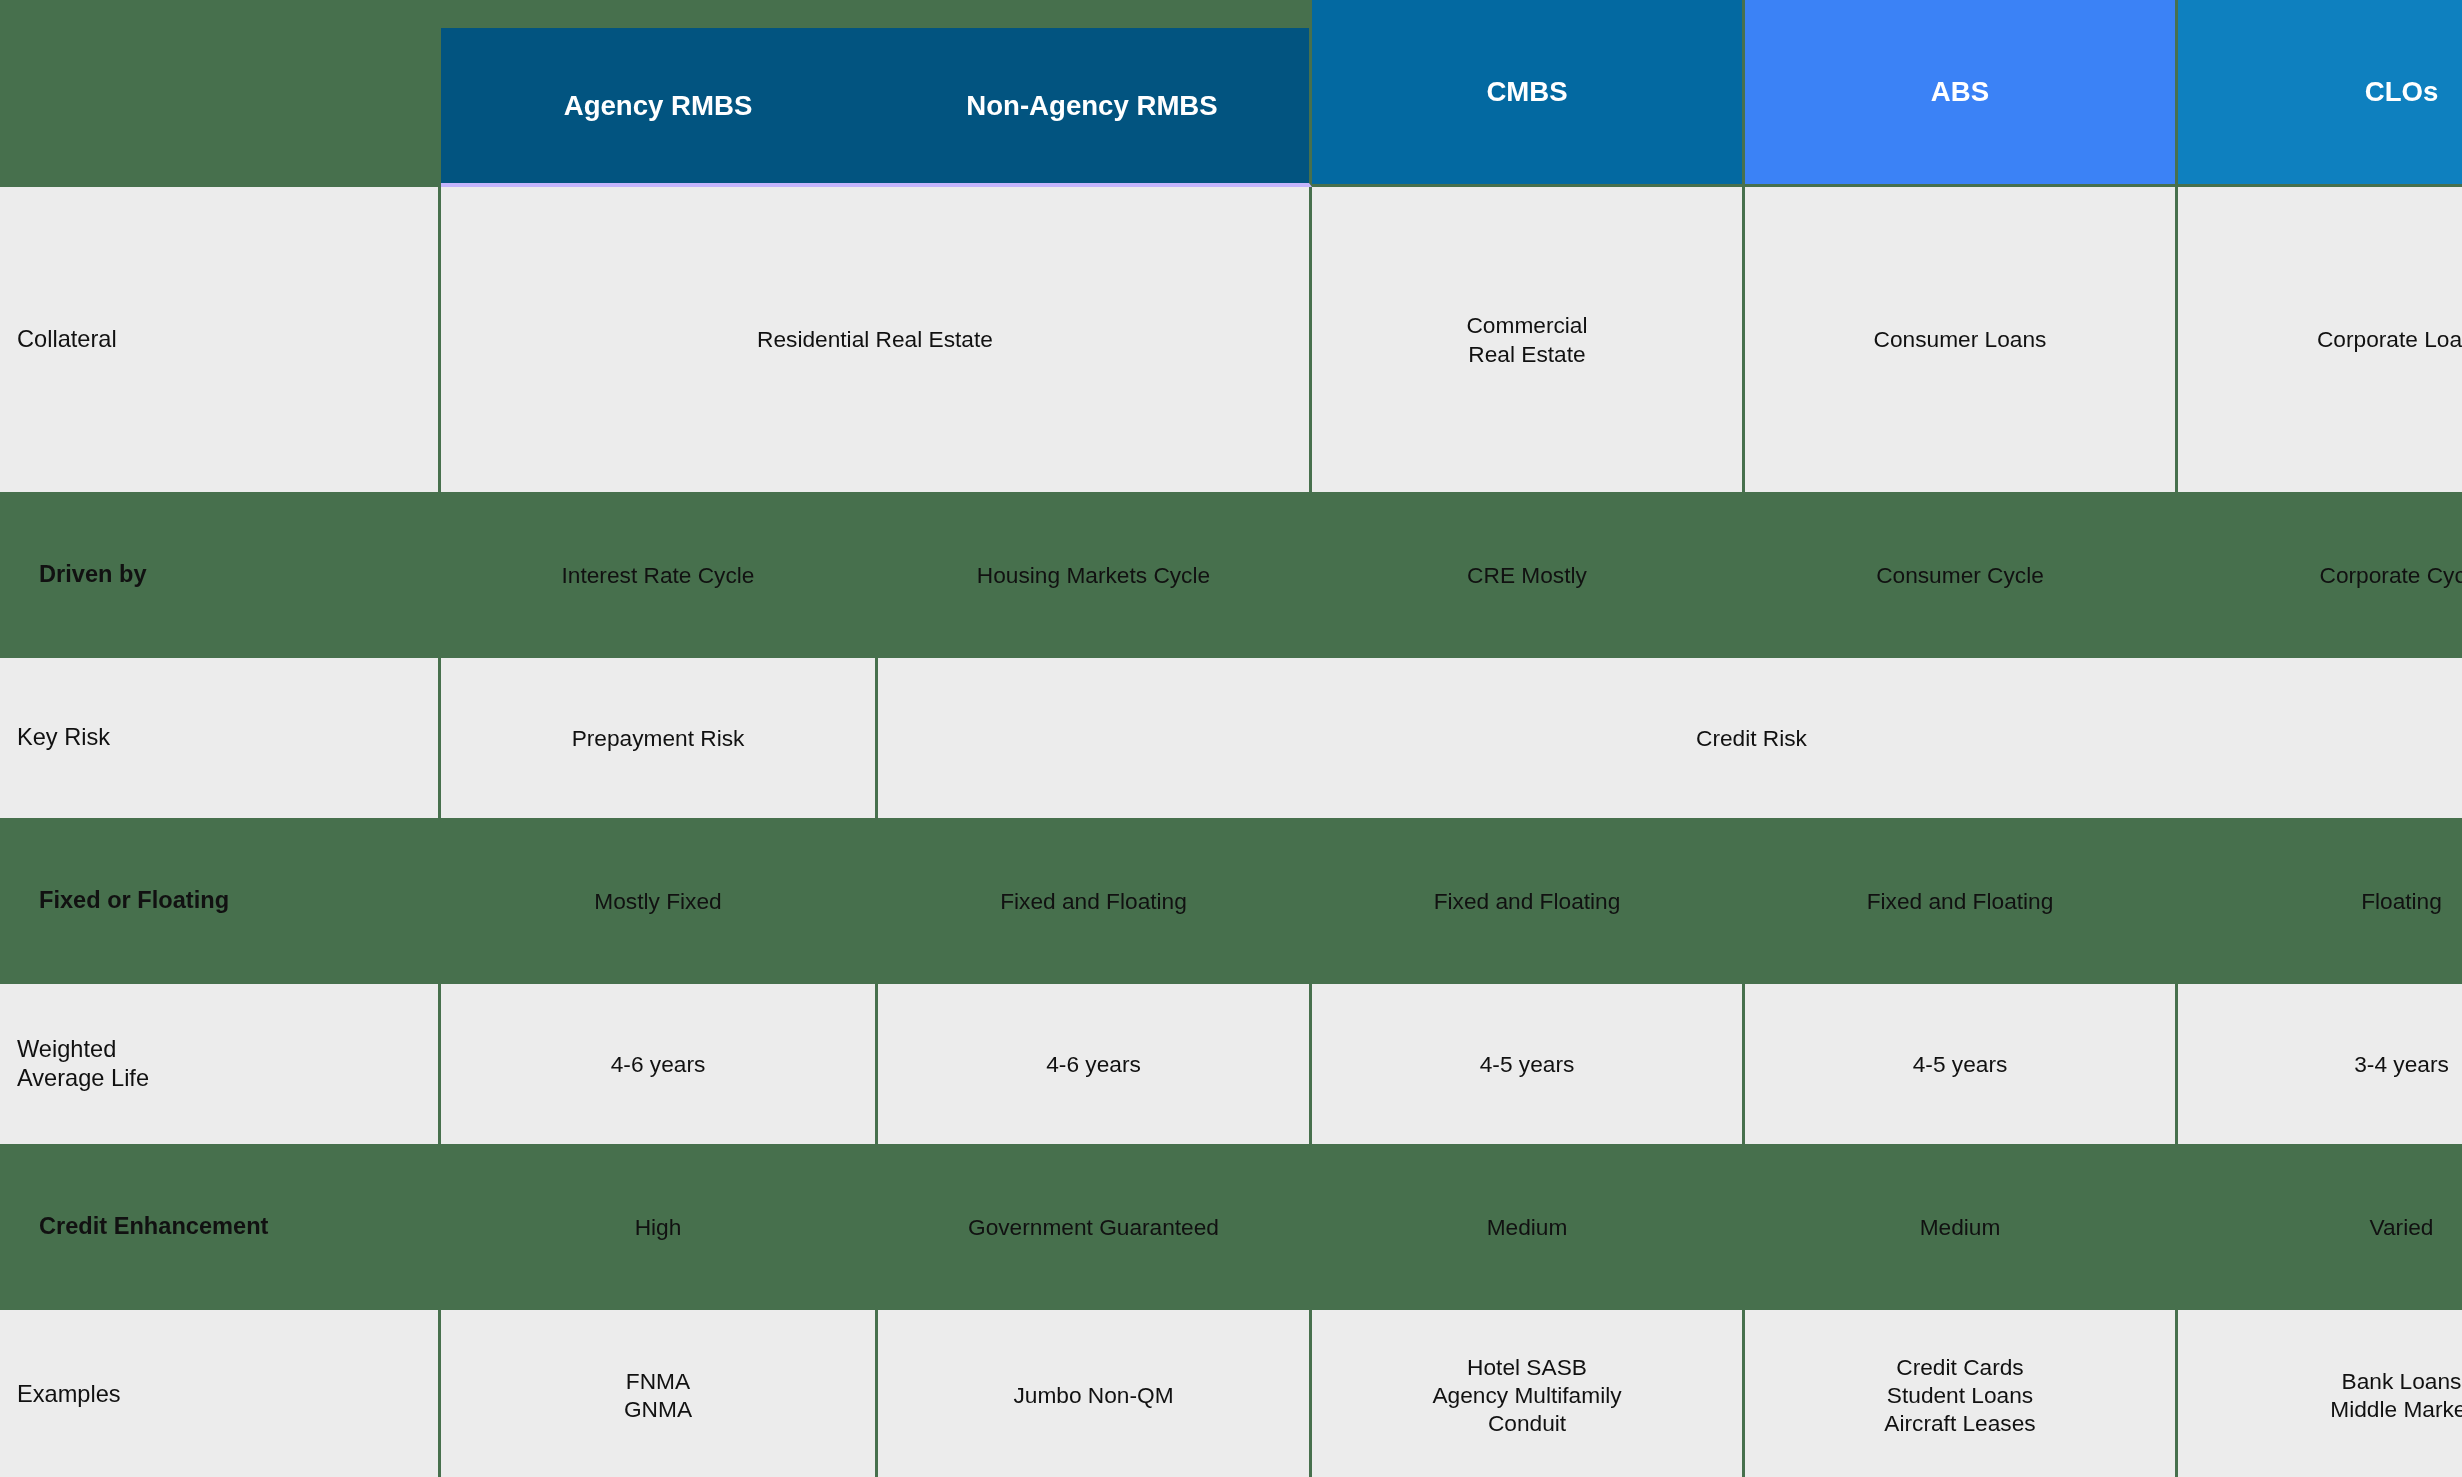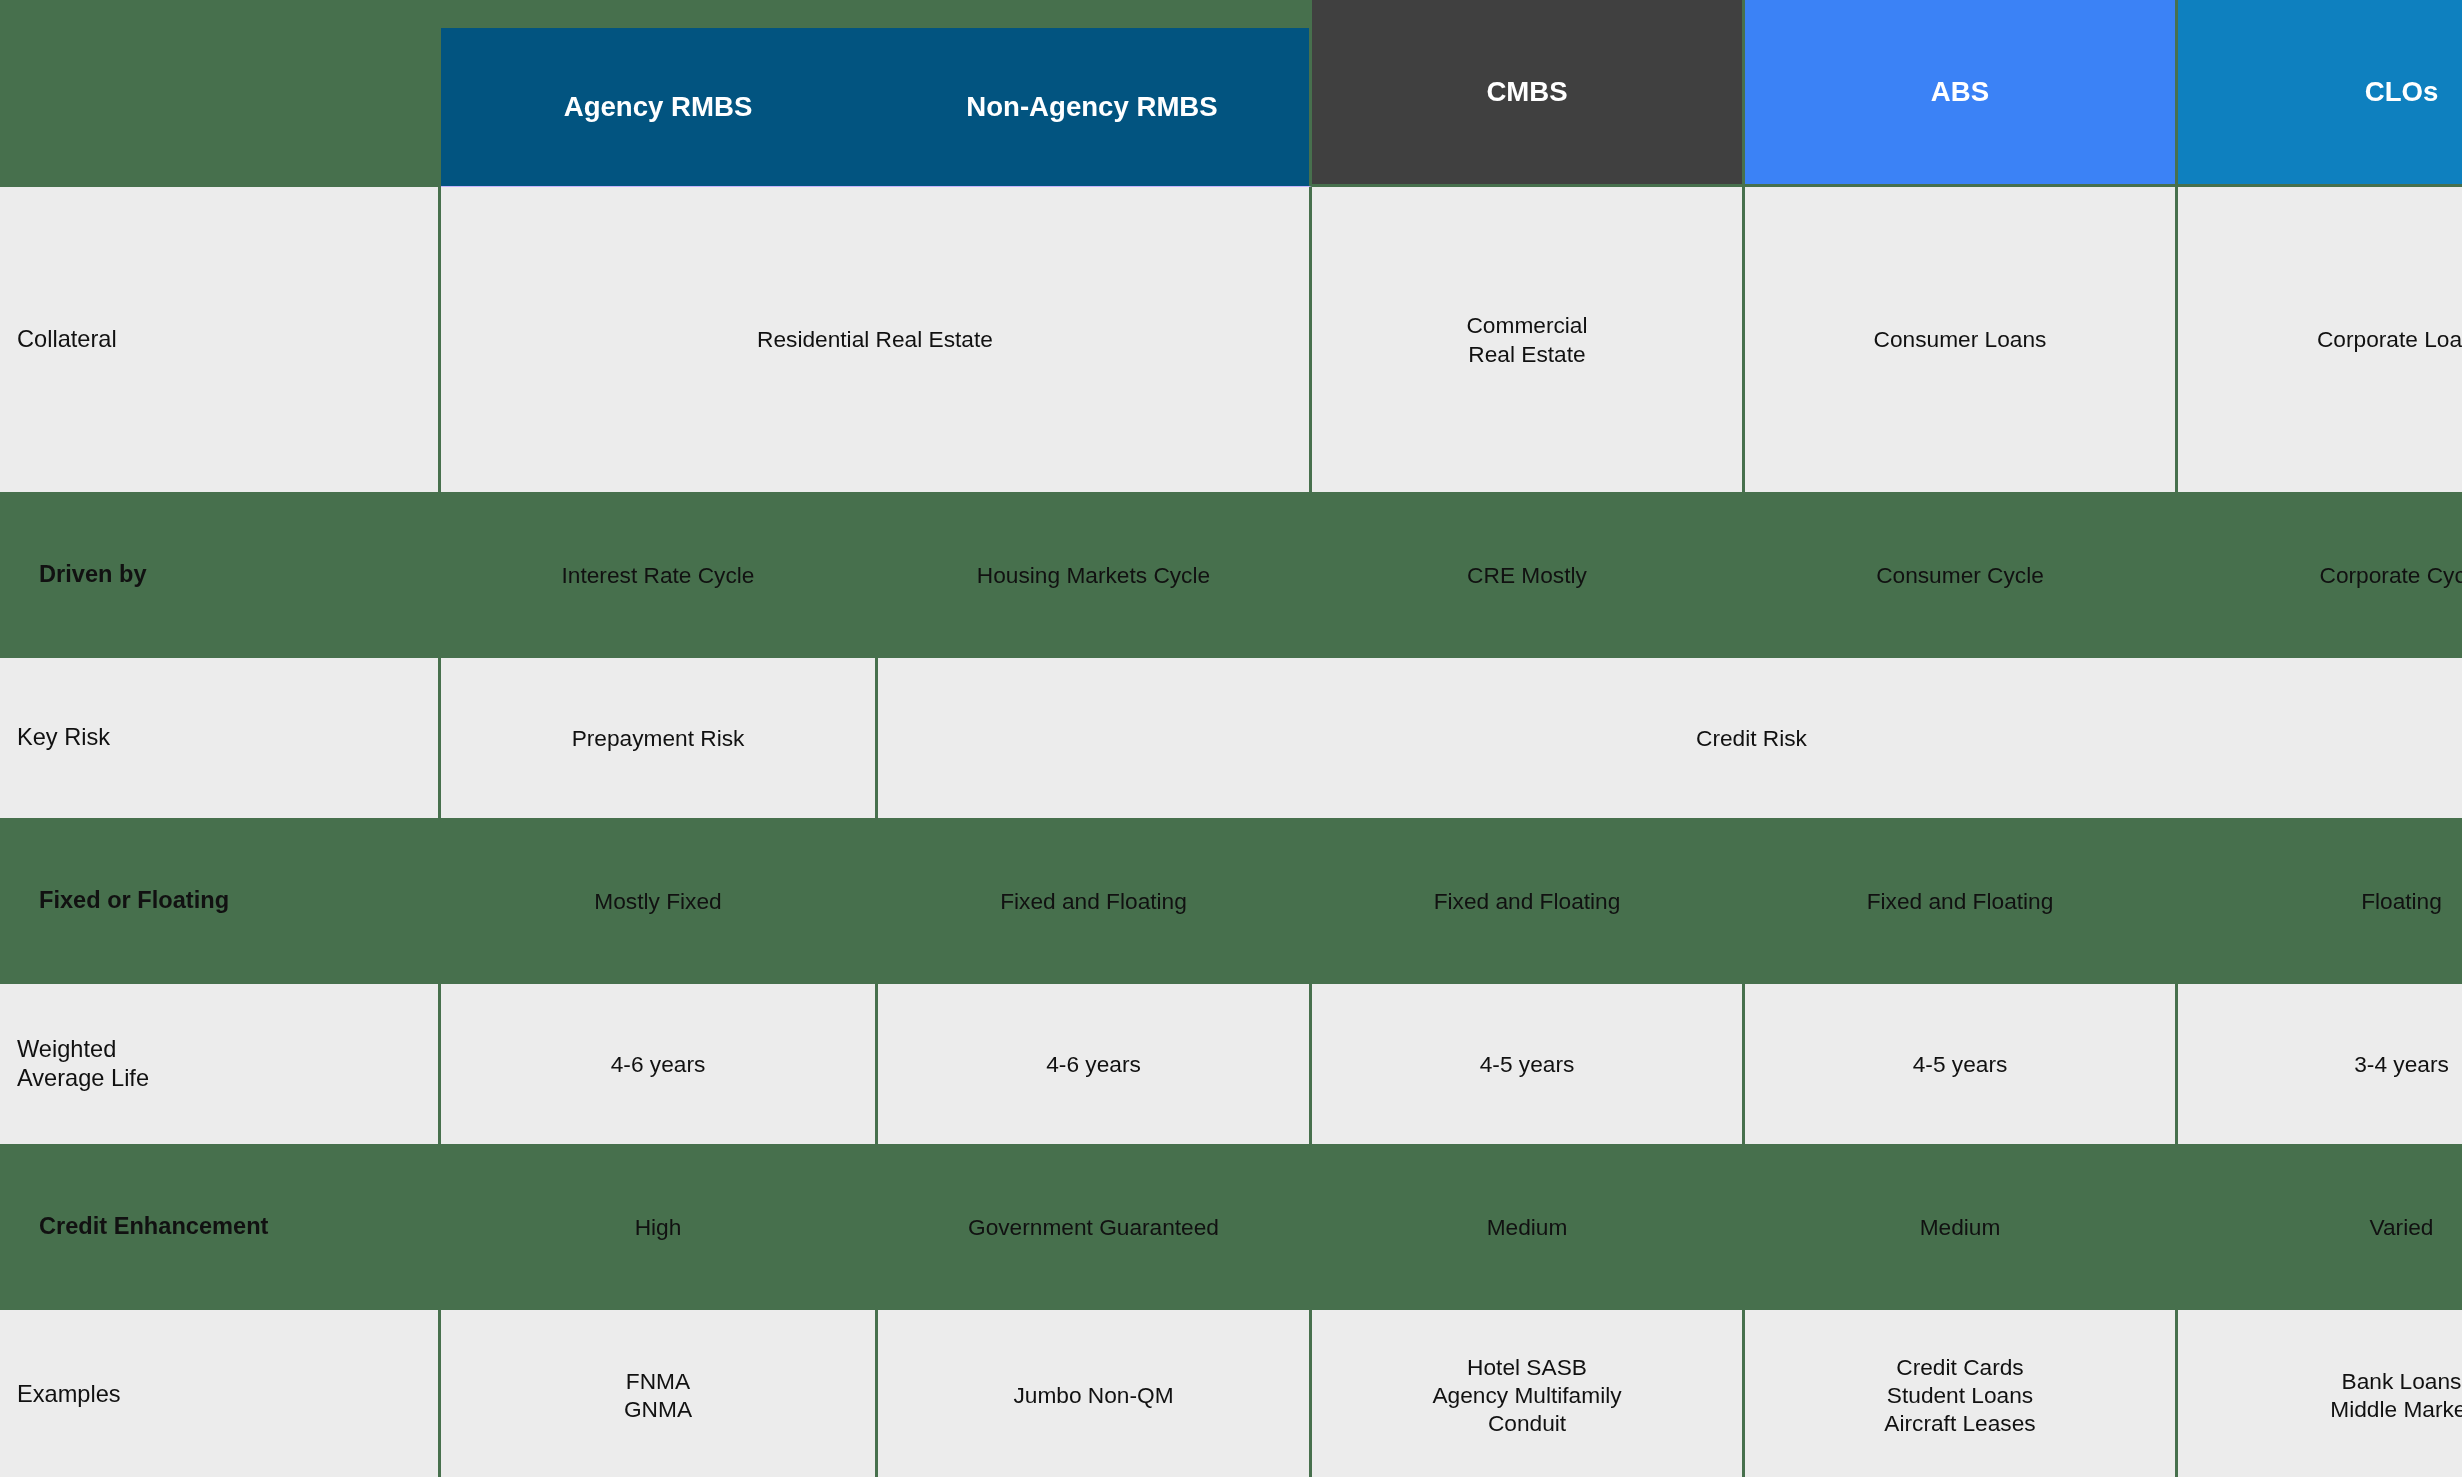--- a/index.html
+++ b/index.html
@@ -40,21 +40,21 @@
     font-weight:700;
     font-size:27.6px;
     border-bottom:3px solid #47704d;
     border-right:0;
   }
   .hdr-blank { background:#47704d; border:0; }
   .hdr-rmbs-pair {
     grid-column: 2 / span 2;
     background:#025480;
     display:flex; align-items:center; justify-content:space-around;
-    border-bottom:1px solid #c4b5fd;
+    border-bottom:4px solid #c4b5fd;
     border-right:3px solid #47704d;
     margin-top:28px;
   }
   .hdr-rmbs-pair > div {
     flex:1 1 0;
     text-align:center;
     color:#ffffff;
     font-weight:700;
     font-size:27.6px;
   }
@@ -80,21 +80,21 @@
 </style>
 </head>
 <body>
 
 <div id="grid">
     <div class="cell hdr hdr-blank"></div>
     <div class="hdr-rmbs-pair" style="background: rgb(2, 84, 128);">
       <div>Agency RMBS</div>
       <div>Non-Agency RMBS</div>
     </div>
-    <div class="cell hdr" style="background: #404040; border-right: 3px solid rgb(71, 112, 77);">CMBS</div>
+    <div class="cell hdr" style="background: #0369a1; border-right: 3px solid rgb(71, 112, 77);">CMBS</div>
     <div class="cell hdr" style="background: #3b82f6; border-right: 3px solid rgb(71, 112, 77);">ABS</div>
     <div class="cell hdr last-col" style="background: rgb(14, 128, 191); border-right: 0px;">CLOs</div>
     <div class="cell rowlabel ml gray">Collateral</div>
     <div class="cell ml gray span2">Residential Real Estate</div>
     <div class="cell ml gray">Commercial
 Real Estate</div>
     <div class="cell ml gray">Consumer Loans</div>
     <div class="cell ml gray" style="border-right: 0px;">Corporate Loans</div>
     <div class="cell rowlabel ml green bold">Driven by</div>
     <div class="cell ml green">Interest Rate Cycle</div>

